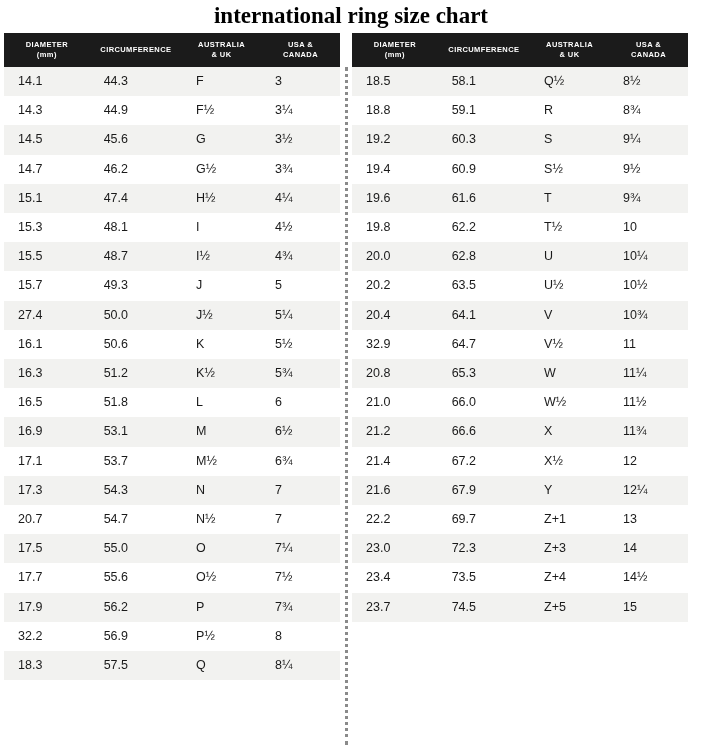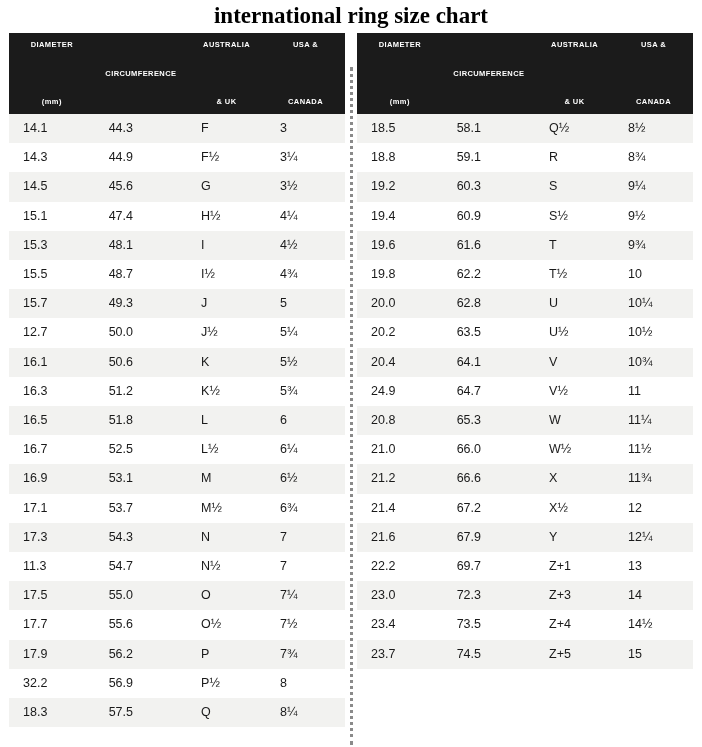--- a/index.html
+++ b/index.html
@@ -26,21 +26,21 @@
     font-size: 23px;
     line-height: 28px;
     letter-spacing: 0px;
     color: #000000;
     padding: 2px 0 3px 0;
     margin: 0;
   }
   .tables {
     display: flex;
     align-items: flex-start;
-    justify-content: center;
+    justify-content: flex-start;
     padding: 0 4px;
     box-sizing: border-box;
   }
   .table-wrap {
     width: 336px;
   }
   table {
     width: 100%;
     border-collapse: collapse;
     table-layout: fixed;
@@ -55,21 +55,20 @@
     vertical-align: middle;
     padding: 7px 2px;
     line-height: 10px;
     height: 32px;
     box-sizing: border-box;
   }
   thead th .sub {
     display: block;
     font-weight: bold;
     letter-spacing: 0.4px;
-    margin-top: 47px;
   }
   tbody td {
     font-size: 12.5px;
     color: #1a1a1a;
     height: 29.2px;
     padding: 0 0 0 14px;
     line-height: 29.2px;
     white-space: nowrap;
     overflow: hidden;
   }
@@ -145,20 +144,26 @@
               <td>F½</td>
               <td>3¼</td>
             </tr>
             <tr>
               <td>14.5</td>
               <td>45.6</td>
               <td>G</td>
               <td>3½</td>
             </tr>
             <tr>
+              <td>14.7</td>
+              <td>46.2</td>
+              <td>G½</td>
+              <td>3¾</td>
+            </tr>
+            <tr>
               <td>15.1</td>
               <td>47.4</td>
               <td>H½</td>
               <td>4¼</td>
             </tr>
             <tr>
               <td>15.3</td>
               <td>48.1</td>
               <td>I</td>
               <td>4½</td>
@@ -169,21 +174,21 @@
               <td>I½</td>
               <td>4¾</td>
             </tr>
             <tr>
               <td>15.7</td>
               <td>49.3</td>
               <td>J</td>
               <td>5</td>
             </tr>
             <tr>
-              <td>12.7</td>
+              <td>27.4</td>
               <td>50.0</td>
               <td>J½</td>
               <td>5¼</td>
             </tr>
             <tr>
               <td>16.1</td>
               <td>50.6</td>
               <td>K</td>
               <td>5½</td>
             </tr>
@@ -193,45 +198,39 @@
               <td>K½</td>
               <td>5¾</td>
             </tr>
             <tr>
               <td>16.5</td>
               <td>51.8</td>
               <td>L</td>
               <td>6</td>
             </tr>
             <tr>
-              <td>16.7</td>
-              <td>52.5</td>
-              <td>L½</td>
-              <td>6¼</td>
-            </tr>
-            <tr>
               <td>16.9</td>
               <td>53.1</td>
               <td>M</td>
               <td>6½</td>
             </tr>
             <tr>
               <td>17.1</td>
               <td>53.7</td>
               <td>M½</td>
               <td>6¾</td>
             </tr>
             <tr>
               <td>17.3</td>
               <td>54.3</td>
               <td>N</td>
               <td>7</td>
             </tr>
             <tr>
-              <td>11.3</td>
+              <td>20.7</td>
               <td>54.7</td>
               <td>N½</td>
               <td>7</td>
             </tr>
             <tr>
               <td>17.5</td>
               <td>55.0</td>
               <td>O</td>
               <td>7¼</td>
             </tr>
@@ -343,21 +342,21 @@
               <td>U½</td>
               <td>10½</td>
             </tr>
             <tr>
               <td>20.4</td>
               <td>64.1</td>
               <td>V</td>
               <td>10¾</td>
             </tr>
             <tr>
-              <td>24.9</td>
+              <td>32.9</td>
               <td>64.7</td>
               <td>V½</td>
               <td>11</td>
             </tr>
             <tr>
               <td>20.8</td>
               <td>65.3</td>
               <td>W</td>
               <td>11¼</td>
             </tr>

